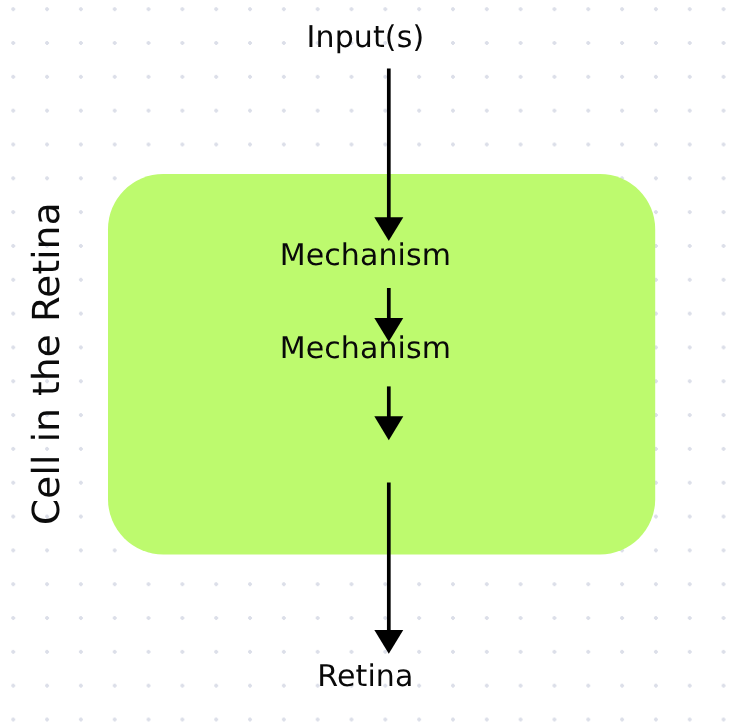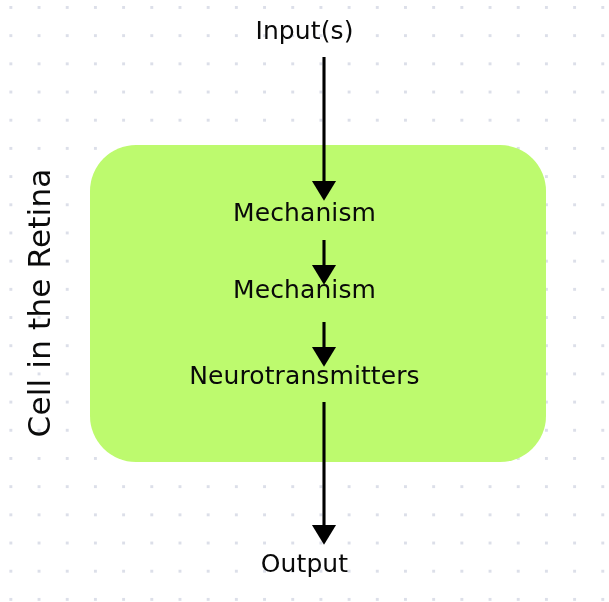--- a/index.html
+++ b/index.html
@@ -91,23 +91,22 @@
   <div class="cell-box"></div>
 
   <div class="side-label">Cell in the Retina</div>
 
   <div class="node node-input">Input(s)</div>
 
   <div class="node node-receptor">Mechanism</div>
 
   <div class="node node-mechanism">Mechanism</div>
 
-  <div class="node node-neurotransmitters">Neurotransmitters</div>
 
-  <div class="node node-output">Output</div>
+  <div class="node node-output">Retina</div>
 
   <svg class="arrow-layer" viewBox="0 0 609 602">
     <defs>
       <marker id="ah" markerWidth="9" markerHeight="9" refX="2.6" refY="4.5" orient="auto" markerUnits="strokeWidth">
         <path d="M0,0.6 L6.4,4.5 L0,8.4 Z" fill="#000000"></path>
       </marker>
     </defs>
 
     <g stroke="#000000" stroke-width="3.1" fill="none" marker-end="url(#ah)">
       <line x1="324" y1="57" x2="324" y2="189"></line>

